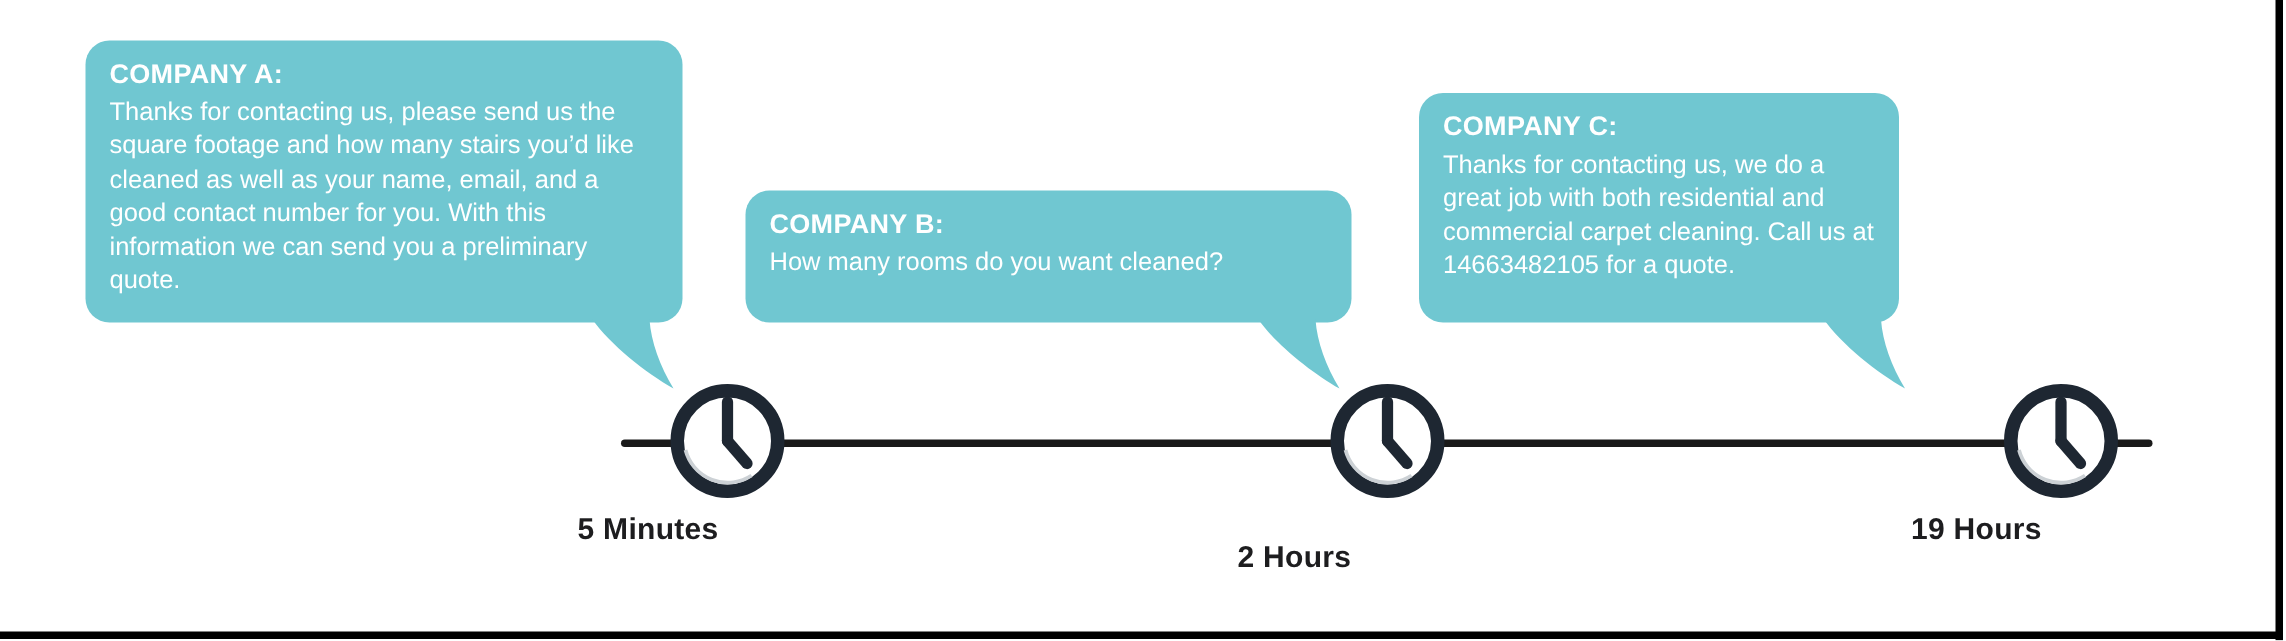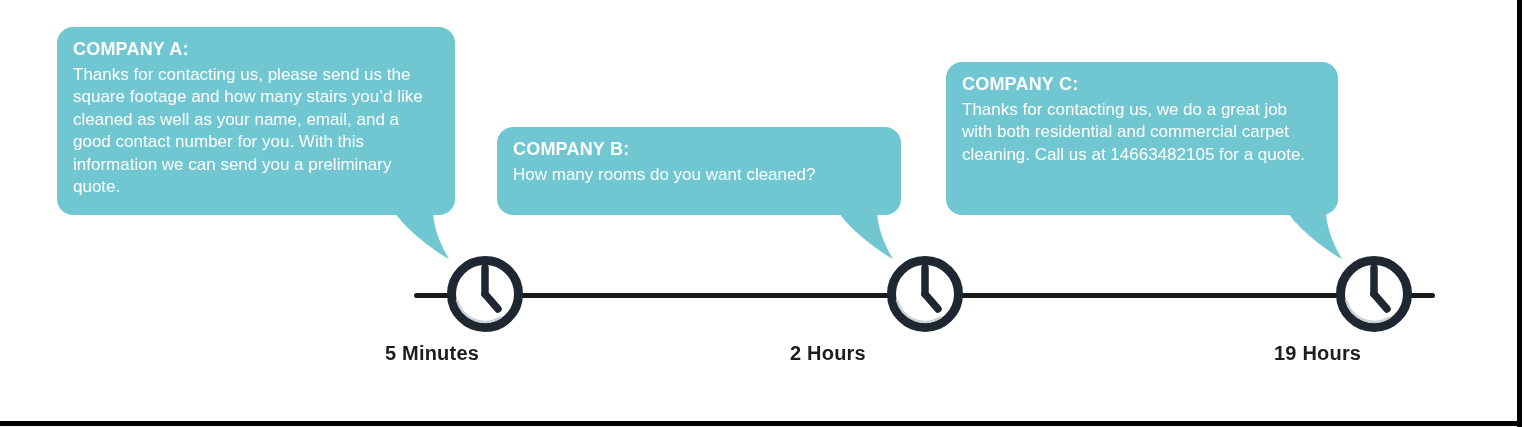--- a/index.html
+++ b/index.html
@@ -43,35 +43,35 @@
     position: absolute;
     top: 342px;
     width: 200px;
     text-align: left;
     font-size: 20px;
     font-weight: bold;
     color: #1d1d1f;
     letter-spacing: 0.2px;
   }
   .label-a { left: 385px; }
-  .label-b { left: 790px; }
+  .label-b { left: 825px; margin-top: 19px; }
   .label-c { left: 1274px; }
 
   
   .bubble {
     position: absolute;
     background: #70c7d1;
     border-radius: 16px;
     color: #ffffff;
     padding: 12px 16px;
     box-sizing: border-box;
   }
   .bubble-a { left: 57px;  top: 27px;  width: 398px; height: 188px; }
   .bubble-b { left: 497px; top: 127px; width: 404px; height: 88px;  }
-  .bubble-c { left: 946px; top: 62px;  width: 392px; height: 153px; }
+  .bubble-c { left: 946px; top: 62px;  width: 320px; height: 153px; }
 
   .bubble-title {
     font-size: 18px;
     font-weight: bold;
     margin-bottom: 4px;
     letter-spacing: 0.2px;
   }
   .bubble-text {
     font-size: 17px;
     line-height: 1.32;

